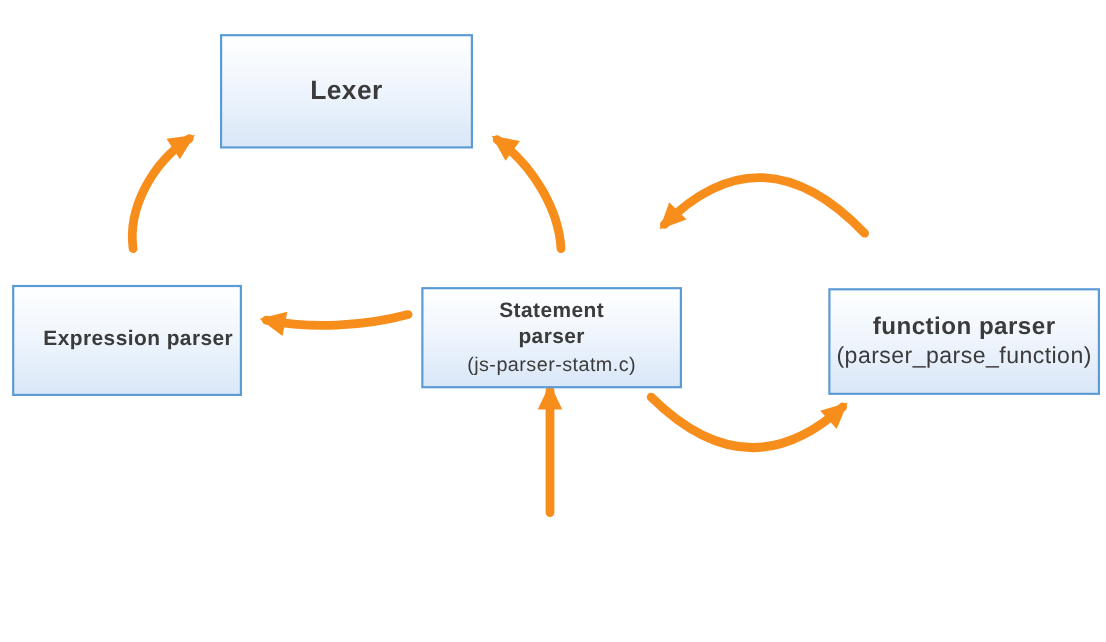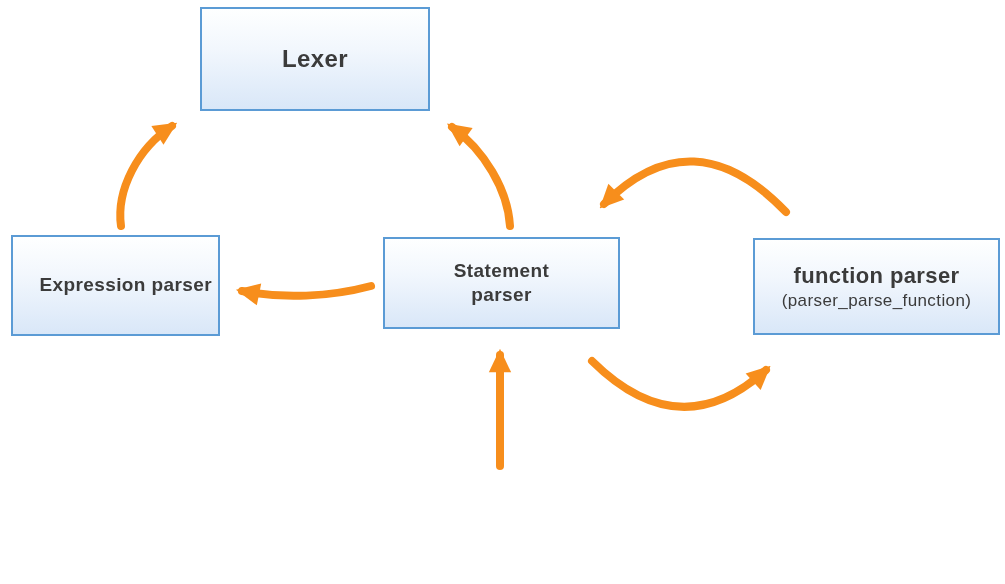--- a/index.html
+++ b/index.html
@@ -34,35 +34,36 @@
     box-sizing:border-box;
     border:2px solid var(--node-border);
     background:linear-gradient(180deg,var(--node-fill-top) 0%,#F2F7FD 40%,var(--node-fill-bottom) 100%);
     display:flex;
     flex-direction:column;
     align-items:center;
     justify-content:center;
     text-align:center;
     line-height:1.28;
     letter-spacing:0.4px;
+    margin-top:24px;
   }
   .node-title{font-weight:700;}
   .node-sub{font-weight:400;}
   #node-lexer{left:200px;top:7px;width:230px;height:104px;}
   #node-lexer .node-title{font-size:24px;}
   #node-lexer .node-sub{font-size:21px;}
   #node-expression-parser{left:11px;top:235px;width:209px;height:101px;padding:0 6px;align-items:flex-end;}
   #node-expression-parser .node-title{font-size:19px;font-weight:600;}
   #node-expression-parser .node-sub{font-size:17px;}
   #node-statement-parser{left:383px;top:237px;width:237px;height:92px;padding:5px 6px;}
   #node-statement-parser .node-title{font-size:19px;font-weight:600;width:120px;}
   #node-statement-parser .node-sub{font-size:18px;}
   #node-function-parser{left:753px;top:238px;width:247px;height:97px;}
   #node-function-parser .node-title{font-size:22px;}
-  #node-function-parser .node-sub{font-size:17px;}
+  #node-function-parser .node-sub{font-size:21px;}
   #node-parser{left:385px;top:473px;width:235px;height:105px;}
   #node-parser .node-title{font-size:25px;}
   #node-parser .node-sub{font-size:19px;}
 </style>
 </head>
 <body>
 
 <div class="canvas">
 
   <svg class="edges" width="1005" height="584" viewBox="0 0 1005 584" xmlns="http://www.w3.org/2000/svg">
@@ -82,20 +83,21 @@
   <div class="node" id="node-lexer">
     <div class="node-title">Lexer</div>
   </div>
 
   <div class="node" id="node-expression-parser">
     <div class="node-title">Expression parser</div>
   </div>
 
   <div class="node" id="node-statement-parser">
     <div class="node-title">Statement parser</div>
+    <div class="node-sub">(js-parser-statm.c)</div>
   </div>
 
   <div class="node" id="node-function-parser">
     <div class="node-title">function parser</div>
     <div class="node-sub">(parser_parse_function)</div>
   </div>
 
 
 </div>
 

